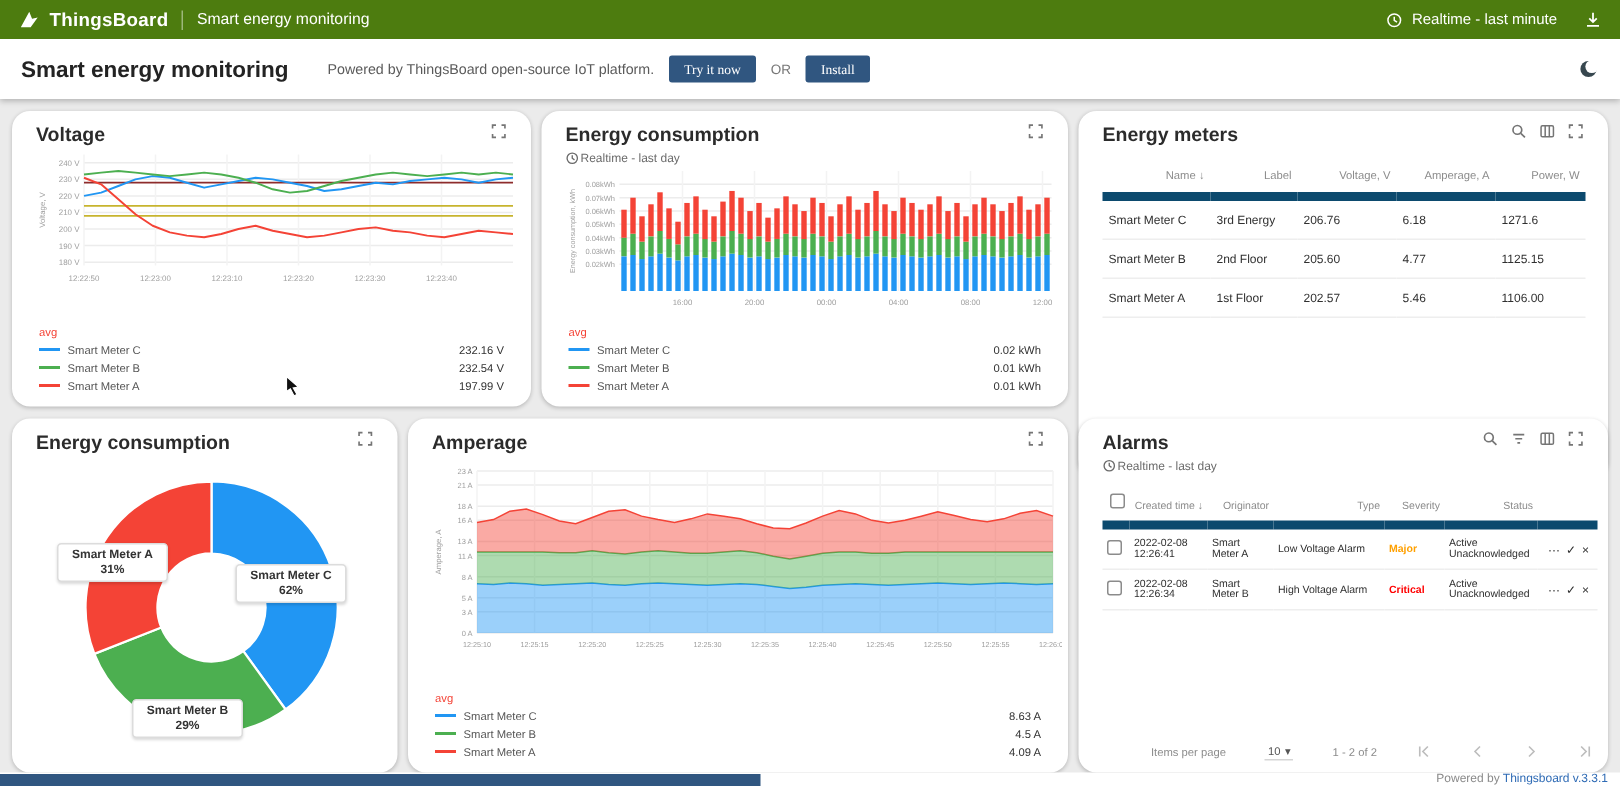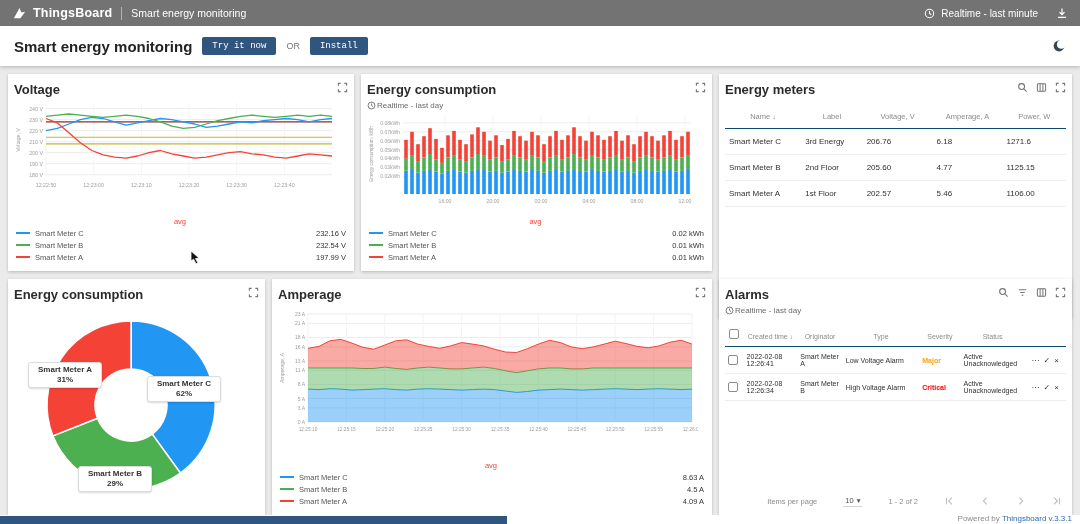--- a/index.html
+++ b/index.html
@@ -1,62 +1,62 @@
 <!DOCTYPE html>
 <html><head>
 <meta charset="utf-8">
 <style>
   *{box-sizing:border-box;margin:0;padding:0}
   html,body{width:1080px;height:524px;overflow:hidden}
   body{font-family:"Liberation Sans",sans-serif;background:#ebebeb;position:relative;color:#2b2b2b}
   svg text{font-family:"Liberation Sans",sans-serif}
 
   
-  .navbar{position:absolute;top:0;left:0;width:100%;height:26px;background:#737373;display:flex;align-items:center;padding:0 12px;color:#fff;z-index:6}
+  .navbar{position:absolute;top:0;left:0;width:100%;height:26px;background:#4d7c0f;display:flex;align-items:center;padding:0 12px;color:#fff;z-index:6}
   .brand{font-size:12.5px;font-weight:bold;margin-left:6px;letter-spacing:.2px}
   .nav-divider{width:1px;height:13px;background:rgba(255,255,255,.45);margin:0 9px}
   .nav-title{font-size:10.5px}
   .nav-right{margin-left:auto;display:flex;align-items:center;gap:6px;font-size:10px}
   .nav-right .dl{margin-left:12px;display:inline-flex}
 
   
   .subheader{position:absolute;top:26px;left:0;width:100%;height:40px;background:#fff;display:flex;align-items:center;padding:0 14px;box-shadow:0 1px 4px rgba(0,0,0,.25);z-index:5}
   .page-title{font-size:15px;font-weight:bold;color:#232323}
   .page-sub{font-size:9.5px;color:#5a5a5a;margin-left:26px}
-  .btn{background:#305680;color:#fff;font-size:9px;padding:4px 10px;border-radius:2px;border:none;margin-left:10px;font-family:Liberation Mono, monospace;cursor:pointer}
+  .btn{background:#305680;color:#fff;font-size:9px;padding:4px 10px;border-radius:2px;border:none;margin-left:10px;font-family:Liberation Serif, serif;cursor:pointer}
   .or{font-size:9px;color:#777;margin-left:10px}
   .moon{margin-left:auto;display:inline-flex;cursor:pointer}
 
   
-  .card{position:absolute;background:#fff;border-radius:0;box-shadow:0 1px 3px rgba(0,0,0,.22);padding:8px 6px}
+  .card{position:absolute;background:#fff;border-radius:12px;box-shadow:0 1px 3px rgba(0,0,0,.22);padding:8px 16px}
   .card-head{display:flex;align-items:flex-start}
   .card-title{font-size:13px;font-weight:bold;color:#2b2b2b}
   .head-icons{margin-left:auto;display:flex;gap:8px;color:#757575;align-items:center}
   .icon-btn{display:inline-flex;cursor:pointer}
   .tw-row{display:flex;align-items:center;gap:1px;color:#6b6b6b;font-size:8px;margin-top:4px}
   .flexcol{display:flex;flex-direction:column}
 
   #w-voltage{left:8px;top:74px;width:346px;height:197px}
   #w-bars{left:361px;top:74px;width:351px;height:197px}
   #w-meters{left:719px;top:74px;width:353px;height:244px}
   #w-pie{left:8px;top:279px;width:257px;height:236px}
   #w-amperage{left:272px;top:279px;width:440px;height:236px}
   #w-alarms{left:719px;top:279px;width:353px;height:236px}
 
   
   .legend{margin-top:auto;padding:0 2px}
-  .lg-head{text-align:center;font-size:7.5px;color:#f44336;padding-right:2px;height:10px}
+  .lg-head{text-align:left;font-size:7.5px;color:#f44336;padding-right:2px;height:10px}
   .lg-row{display:flex;align-items:center;font-size:7.5px;height:12px;cursor:pointer}
   .lg-line{width:14px;height:2px;margin-right:5px;flex:0 0 auto}
   .lg-name{color:#555}
   .lg-val{margin-left:auto;color:#333}
 
   
   .tb-table{width:100%;border-collapse:collapse;margin-top:8px;table-layout:fixed}
-  .tb-table th{font-size:7.5px;color:#8c8c8c;font-weight:normal;text-align:center;padding:7px 4px;border-bottom:1px solid #0c4a6e;vertical-align:bottom}
+  .tb-table th{font-size:7.5px;color:#8c8c8c;font-weight:normal;text-align:right;padding:7px 4px;border-bottom:6px solid #0c4a6e;vertical-align:bottom}
   .tb-table td{font-size:8px;color:#303030;padding:8px 4px;border-bottom:1px solid #eee;vertical-align:middle;word-wrap:break-word}
   #alarms-table td{font-size:7px;padding:6px 3px}
   #alarms-table th{font-size:7px;padding:6px 3px}
   .sort{color:#8c8c8c}
   .cb{display:inline-block;width:10px;height:10px;border:1.5px solid #8b8b8b;border-radius:2px;cursor:pointer}
   .sev{font-weight:bold}
   .act{white-space:nowrap;color:#757575}
   .act span{margin-left:4px;cursor:pointer;font-size:8px}
 
   
@@ -98,20 +98,21 @@
     <span class="icon-btn dl">
       <svg width="12" height="12" viewBox="0 0 12 12" fill="none" stroke="#fff" stroke-width="1.2">
           <path d="M6 1.5v6M3.5 5.2 6 7.7 8.5 5.2M2 10.3h8"></path>
         </svg>
     </span>
   </div>
 </div>
 
 <div class="subheader">
   <span class="page-title">Smart energy monitoring</span>
+  <span class="page-sub">Powered by ThingsBoard open-source IoT platform.</span>
   <button class="btn">Try it now</button>
   <span class="or">OR</span>
   <button class="btn">Install</button>
   <span class="moon">
     <svg width="14" height="14" viewBox="0 0 14 14">
         <circle cx="7" cy="7" r="5.4" fill="#37474f"></circle>
         <circle cx="9.2" cy="5.4" r="4.3" fill="#ffffff"></circle>
       </svg>
   </span>
 </div>

